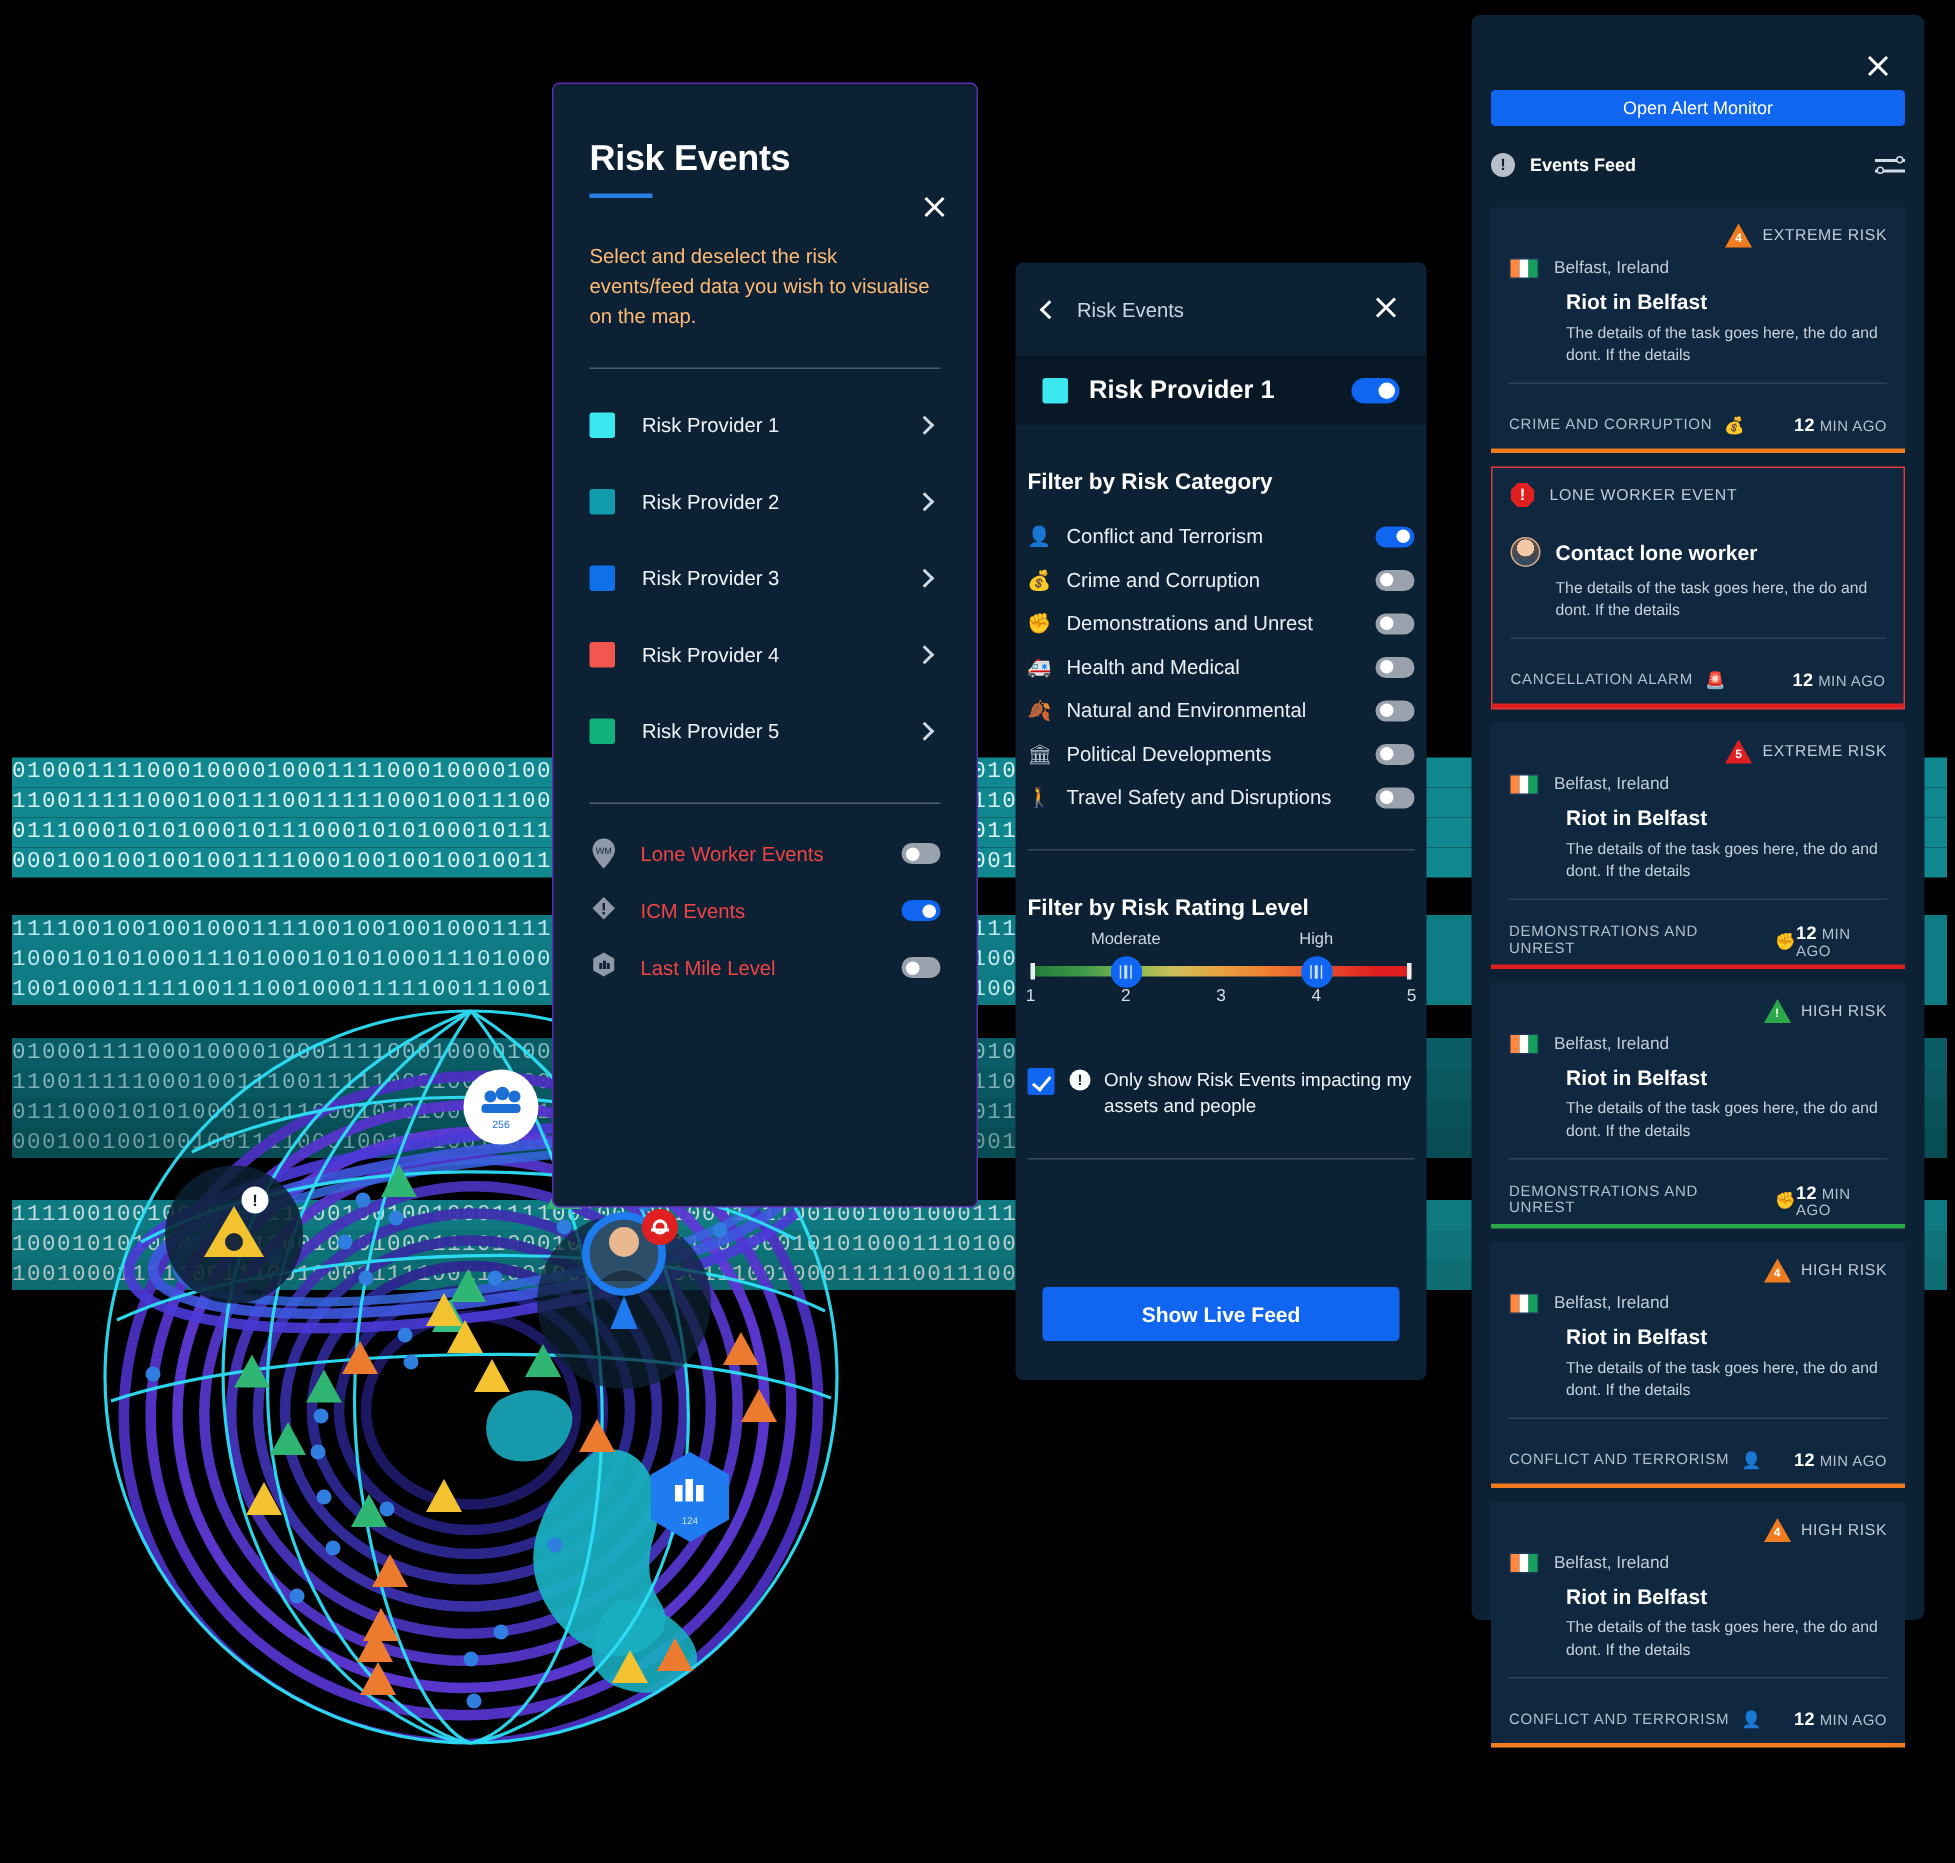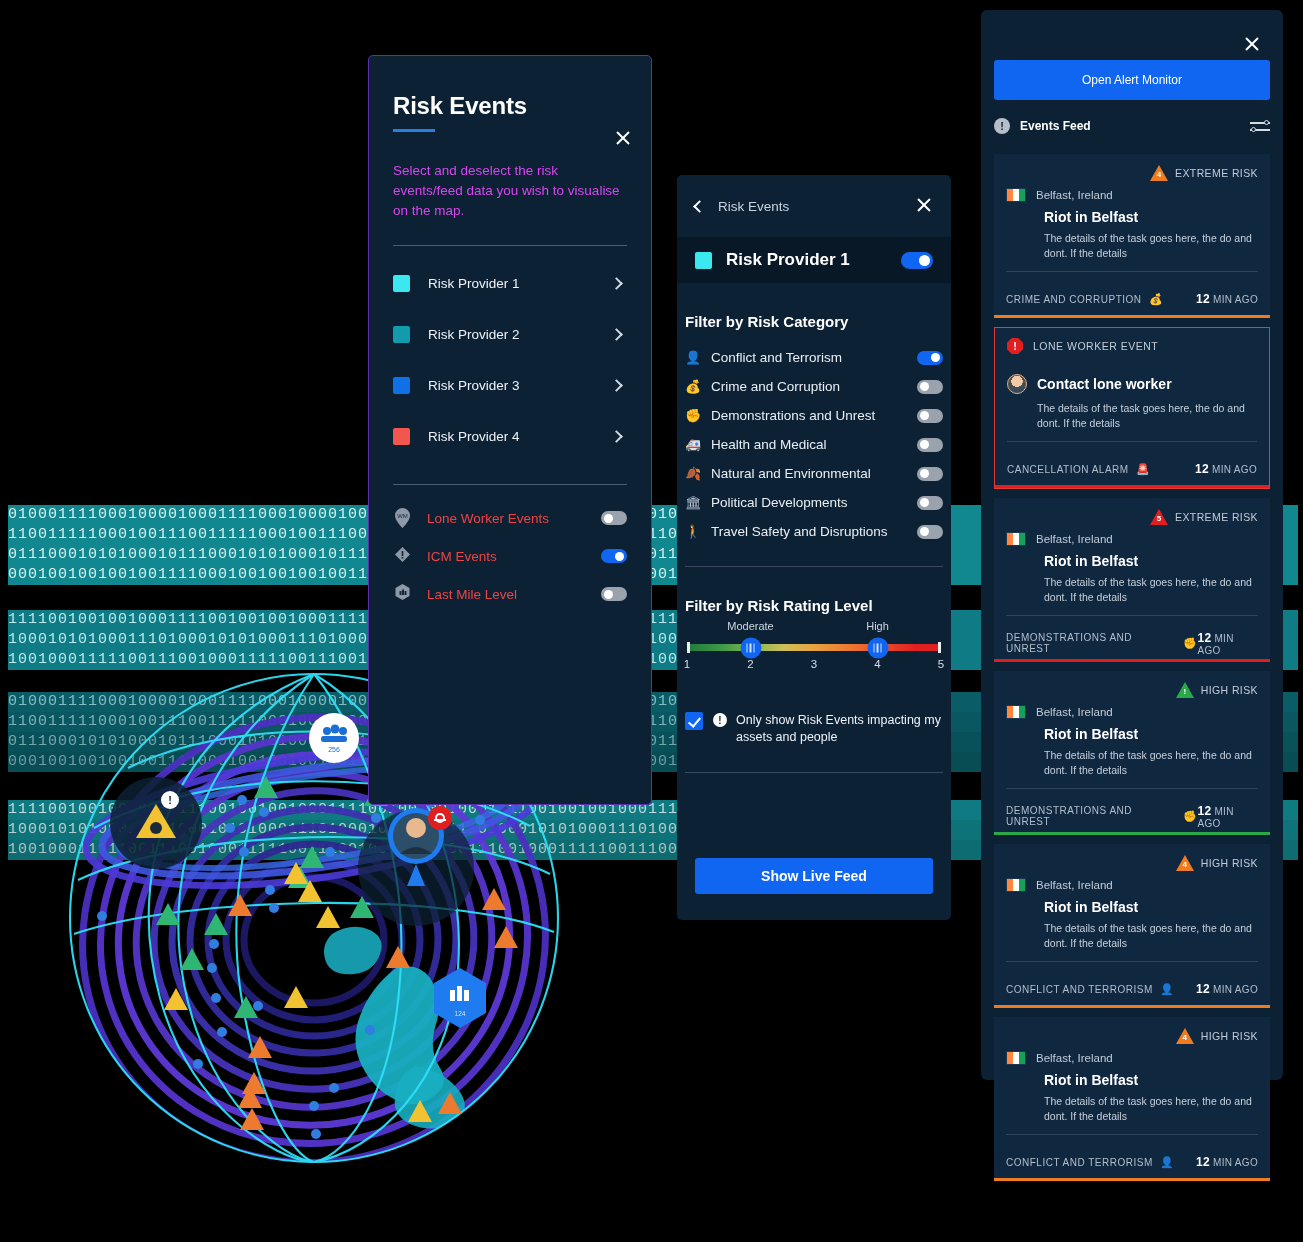--- a/index.html
+++ b/index.html
@@ -53,21 +53,21 @@
   .xicon { position:relative; width:100%; height:100%; }
   .xicon:before, .xicon:after {
     content:""; position:absolute; left:50%; top:50%;
     width:17px; height:2px; background:#fff; transform-origin:center;
   }
   .xicon:before { transform: translate(-50%,-50%) rotate(45deg); }
   .xicon:after  { transform: translate(-50%,-50%) rotate(-45deg); }
 
   .pe-title { font-size:24px; font-weight:bold; letter-spacing:-0.2px; margin-top:36px; }
   .pe-underline { width:42px; height:3px; background:#2a7de1; margin-top:9px; }
-  .pe-desc { margin-top:29px; font-size:13.5px; line-height:20px; color:#d946ef; }
+  .pe-desc { margin-top:29px; font-size:13.5px; line-height:20px; color:#fdba74; }
   .pe-hr { height:1px; background:#4d5c6b; margin-top:24px; }
 
   .prov-list { margin-top:12px; }
   .prov-row {
     display:flex; align-items:center; height:51px; cursor:pointer;
   }
   .sw { width:17px; height:17px; border-radius:2px; flex:0 0 auto; }
   .prov-label { margin-left:18px; font-size:13.5px; color:#eef3f8; flex:1 1 auto; }
   .chev { width:9px; height:9px; border-right:2px solid #cfd9e3; border-top:2px solid #cfd9e3;
           transform: rotate(45deg); margin-right:6px; }
@@ -158,21 +158,21 @@
     font-family:"Liberation Sans",sans-serif; font-size:14px; font-weight:bold; cursor:pointer;
   }
 
   
   #panel-feed {
     left: 981px; top: 10px; width: 302px; height: 1070px;
     background: #0d2135; border-radius: 6px; padding: 0 13px;
   }
   #pf-close { position:absolute; right:22px; top:25px; width:18px; height:18px; cursor:pointer; }
   #open-alert-monitor {
-    margin-top:50px; width:100%; height:40px; background:#1066f0; color:#fff; border:none;
+    margin-top:50px; width:100%; height:24px; background:#1066f0; color:#fff; border:none;
     border-radius:3px; font-family:"Liberation Sans",sans-serif; font-size:12px; cursor:pointer;
   }
   #pf-feedhead { display:flex; align-items:center; height:38px; margin-top:7px; }
   .excl-badge {
     width:16px; height:16px; border-radius:50%; background:#b6bfc9; color:#0d2135;
     font-size:11px; font-weight:bold; display:flex; align-items:center; justify-content:center;
     flex:0 0 16px;
   }
   #pf-feedhead-label { margin-left:10px; font-size:12px; font-weight:bold; flex:1 1 auto; }
   .slider-ico { width:20px; height:14px; position:relative; cursor:pointer; }
@@ -439,20 +439,25 @@
         <div class="prov-row">
           <span class="sw" style="background:#1070e8"></span>
           <span class="prov-label">Risk Provider 3</span>
           <span class="chev"></span>
         </div>
         <div class="prov-row">
           <span class="sw" style="background:#f2574f"></span>
           <span class="prov-label">Risk Provider 4</span>
           <span class="chev"></span>
         </div>
+        <div class="prov-row">
+          <span class="sw" style="background:#12b37a"></span>
+          <span class="prov-label">Risk Provider 5</span>
+          <span class="chev"></span>
+        </div>
       </div>
 
     <div class="pe-hr2"></div>
     <div class="feed-list" id="feed-list">
         <div class="feed-row">
           <span style="width:19px;height:22px;display:block;flex:0 0 19px"><svg width="19" height="22" viewBox="0 0 19 22">
               <path d="M9.5 1 a7.5 7.5 0 0 1 7.5 7.5 c0 5.2 -7.5 12.5 -7.5 12.5 S2 13.7 2 8.5 A7.5 7.5 0 0 1 9.5 1z" fill="#8d99a6"></path>
               <text x="9.5" y="11" text-anchor="middle" font-size="6" fill="#16243a" font-family="Liberation Sans, sans-serif">WM</text>
             </svg></span>
           <span class="feed-label">Lone Worker Events</span>

